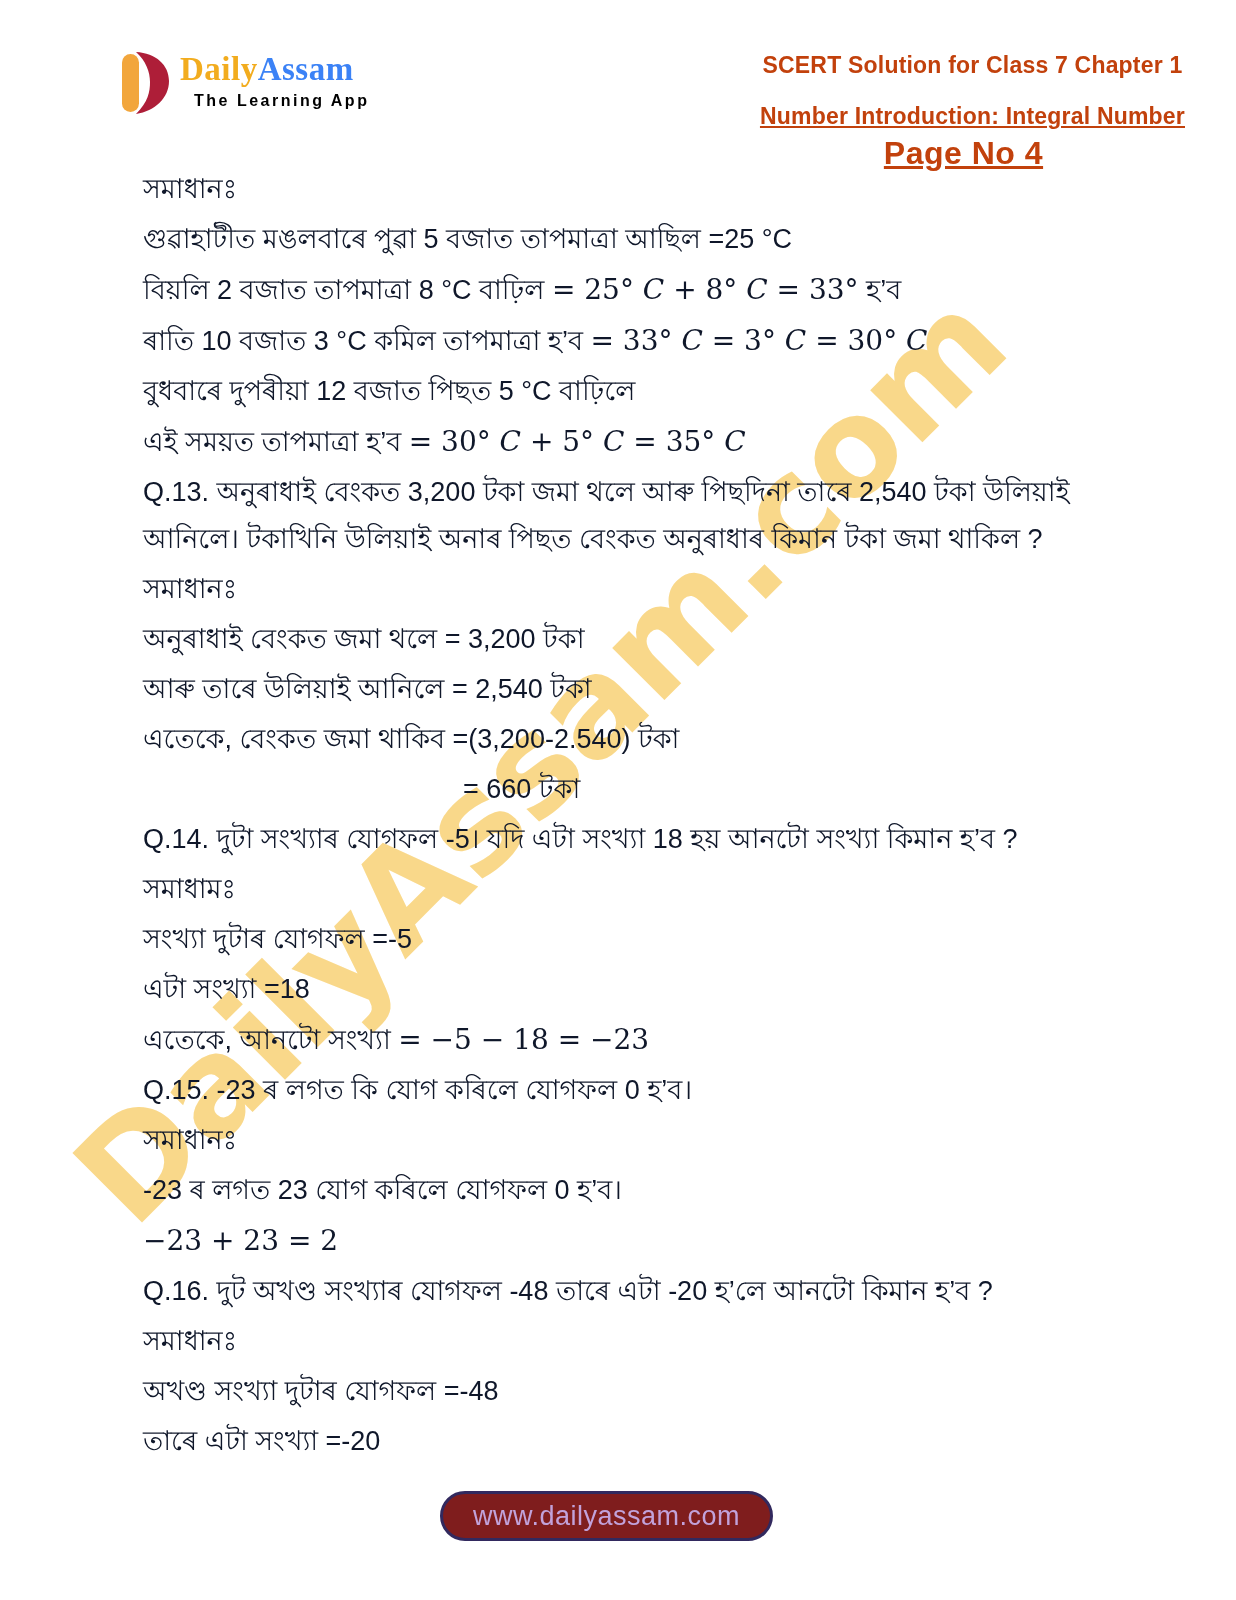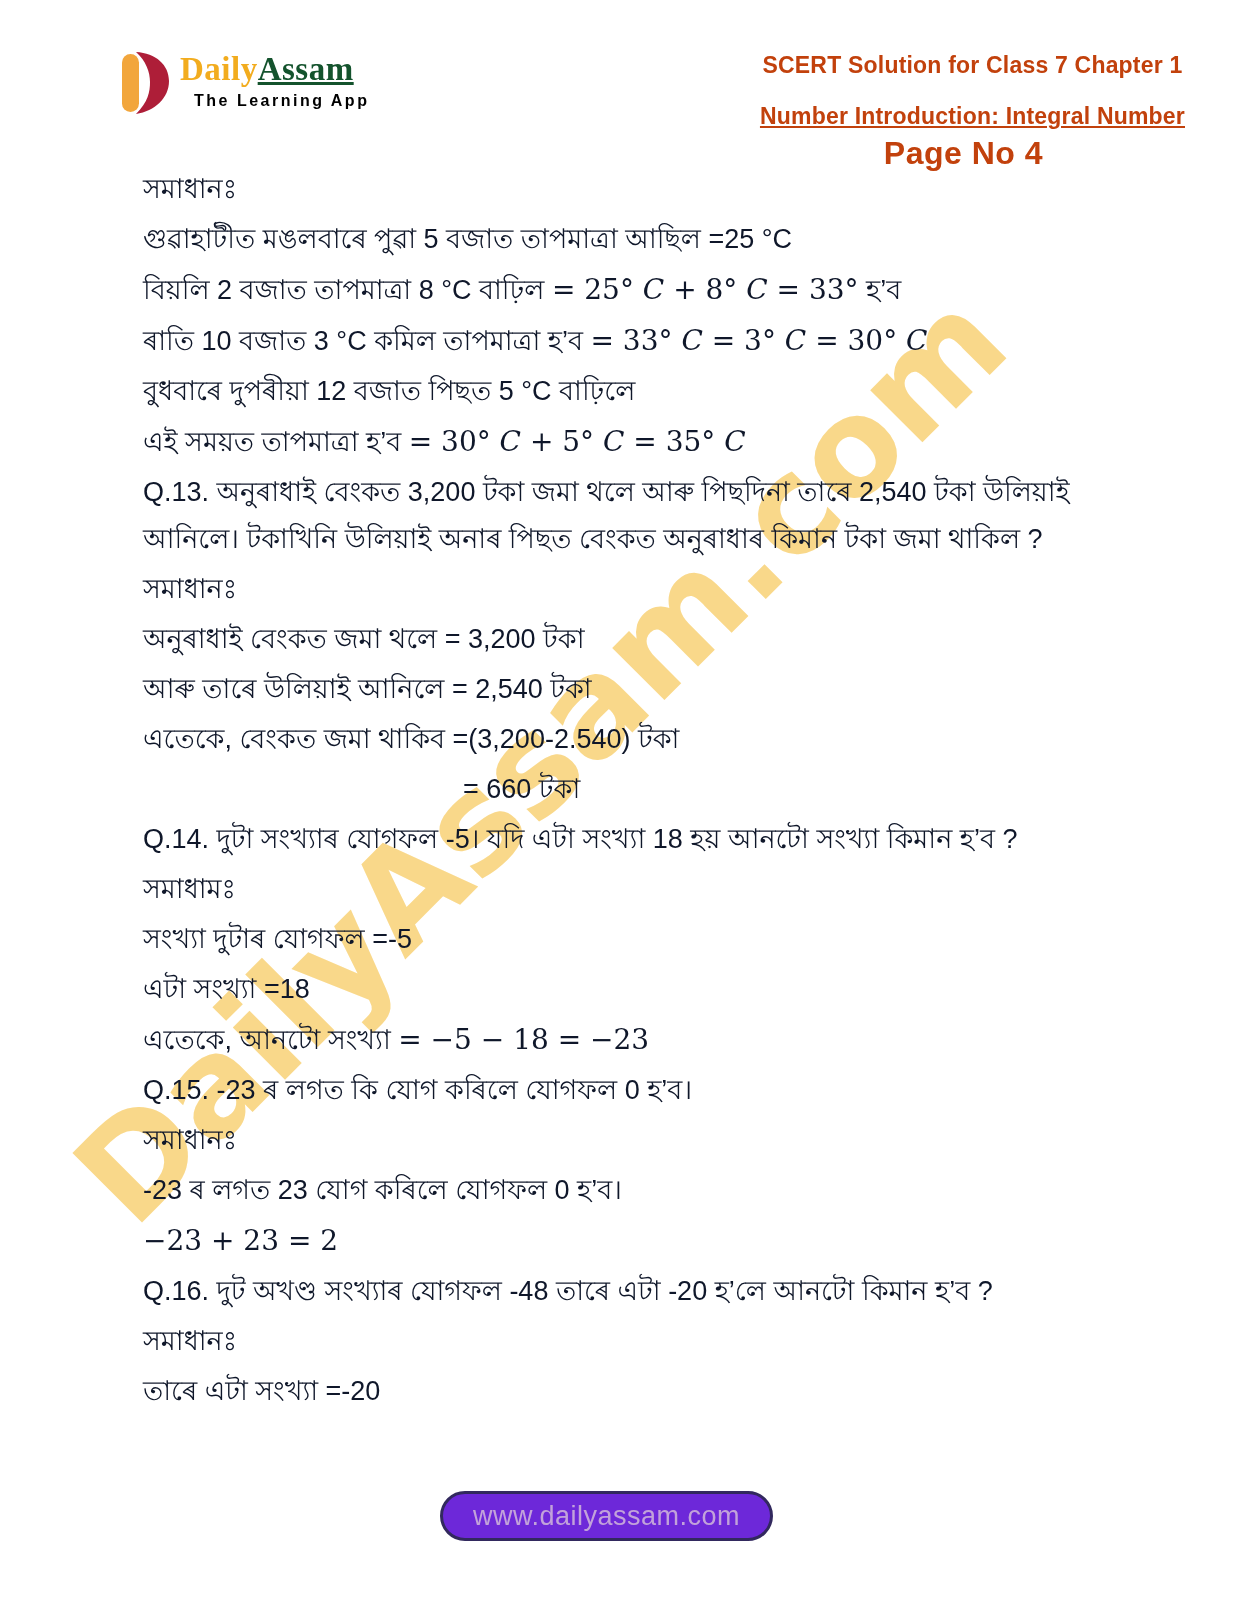--- a/index.html
+++ b/index.html
@@ -6,45 +6,45 @@
   body{
     width:1236px;height:1600px;position:relative;background:#ffffff;
     font-family:"Liberation Sans",sans-serif;overflow:hidden;
   }
   
   .logo-wrap{position:absolute;left:122px;top:52px;display:flex;align-items:flex-start;}
   .logo-mark{width:52px;height:62px;position:relative;flex:0 0 auto;}
   .logo-text{margin-left:6px;}
   .logo-title{font-family:"Liberation Serif",serif;font-weight:bold;font-size:33px;line-height:34px;letter-spacing:.5px;}
   .logo-daily{color:#F2AC1E;}
-  .logo-assam{color:#14532d;text-decoration:underline;}
+  .logo-assam{color:#3b82f6;}
   .logo-tagline{font-size:16px;font-weight:bold;color:#000000;letter-spacing:2.5px;margin:6px 0 0 14px;}
   .hdr-right{position:absolute;top:52px;right:51px;text-align:center;color:#c2410c;}
   .hdr-line1{font-size:23px;font-weight:bold;letter-spacing:.2px;}
   .hdr-line2{font-size:23px;font-weight:bold;margin-top:24px;letter-spacing:.2px;text-decoration:underline;}
-  .hdr-page{font-size:32px;font-weight:bold;margin-top:5px;margin-right:18px;letter-spacing:.5px;}
+  .hdr-page{font-size:32px;font-weight:bold;margin-top:5px;margin-right:18px;letter-spacing:.5px;text-decoration:underline;}
   
   .watermark{
     position:absolute;left:168px;top:1076px;z-index:1;
     font-family:"DejaVu Sans",sans-serif;font-weight:bold;font-size:135px;line-height:190px;
     color:#F8CF6E;opacity:.8;white-space:nowrap;
     transform:rotate(-45deg);transform-origin:0 100%;
     pointer-events:none;user-select:none;
   }
   
   .content{position:absolute;left:143px;top:166px;width:985px;z-index:2;}
   .line{font-size:27px;line-height:47px;margin-bottom:3px;color:#0f172a;}
   .line.center-eq{padding-left:320px;}
   .bn{font-family:"Liberation Sans",sans-serif;}
   .math{font-family:"DejaVu Serif",serif;font-size:28px;text-align:center;}
   .math i{font-style:italic;}
   
   .footer-pill{
     position:absolute;left:440px;top:1491px;width:333px;height:50px;z-index:2;
-    background:#6d28d9;border:3px solid #32295E;border-radius:26px;
+    background:#7f1d1d;border:3px solid #32295E;border-radius:26px;
     display:flex;align-items:center;justify-content:center;box-sizing:border-box;
   }
   .footer-pill span{color:#C2A2DA;font-size:27px;letter-spacing:.5px;}
 </style>
 </head>
 <body>
 
 <div class="logo-wrap">
   <div class="logo-mark">
     <svg width="52" height="62" viewBox="0 0 52 62">
@@ -85,18 +85,19 @@
     <div class="line"><span class="bn">সমাধামঃ</span></div>
     <div class="line"><span class="bn">সংখ্যা দুটাৰ যোগফল =-5</span></div>
     <div class="line"><span class="bn">এটা সংখ্যা =18</span></div>
     <div class="line"><span class="bn">এতেকে, আনটো সংখ্যা </span><span class="math">= −5 − 18 = −23</span></div>
     <div class="line"><span class="bn">Q.15. -23 ৰ লগত কি যোগ কৰিলে যোগফল 0 হ’ব।</span></div>
     <div class="line"><span class="bn">সমাধানঃ</span></div>
     <div class="line"><span class="bn">-23 ৰ লগত 23 যোগ কৰিলে যোগফল 0 হ’ব।</span></div>
     <div class="line"><span class="math">−23 + 23 = 2</span></div>
     <div class="line"><span class="bn">Q.16. দুট অখণ্ড সংখ্যাৰ যোগফল -48 তাৰে এটা -20 হ’লে আনটো কিমান হ’ব ?</span></div>
     <div class="line"><span class="bn">সমাধানঃ</span></div>
+    <div class="line"><span class="bn">অখণ্ড সংখ্যা দুটাৰ যোগফল =-48</span></div>
     <div class="line"><span class="bn">তাৰে এটা সংখ্যা =-20</span></div>
   </div>
 
 <div class="footer-pill">
   <span>www.dailyassam.com</span>
 </div>
 
 </body></html>

